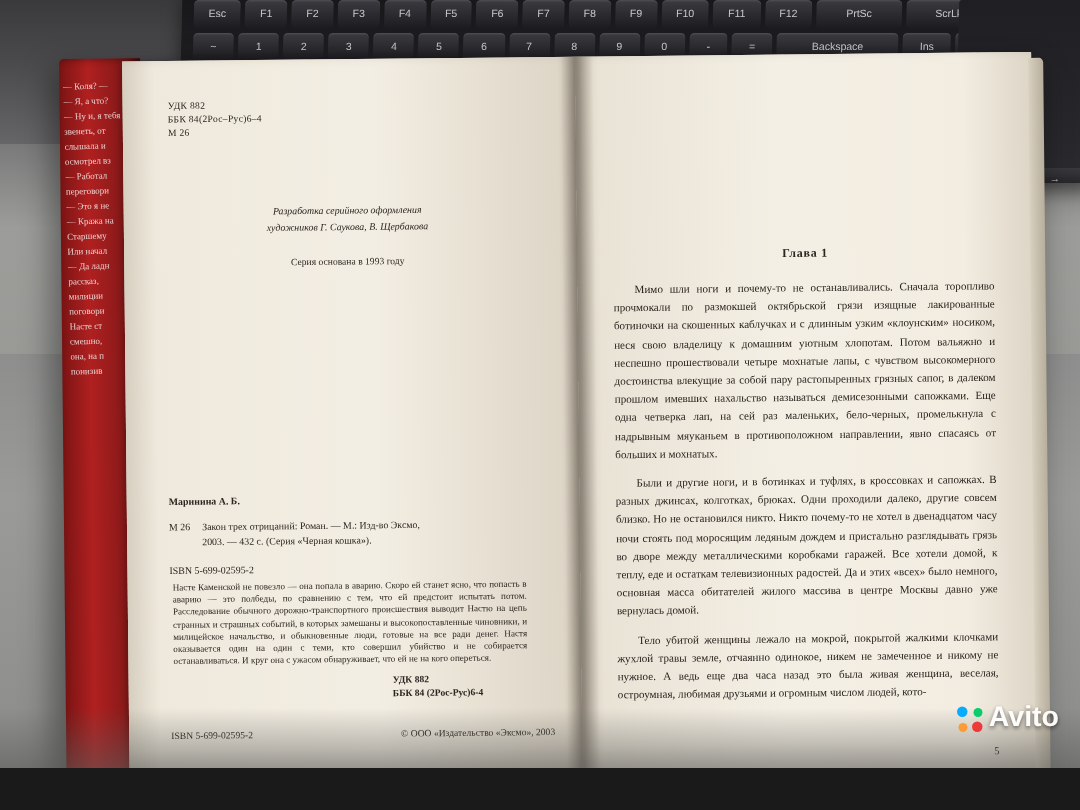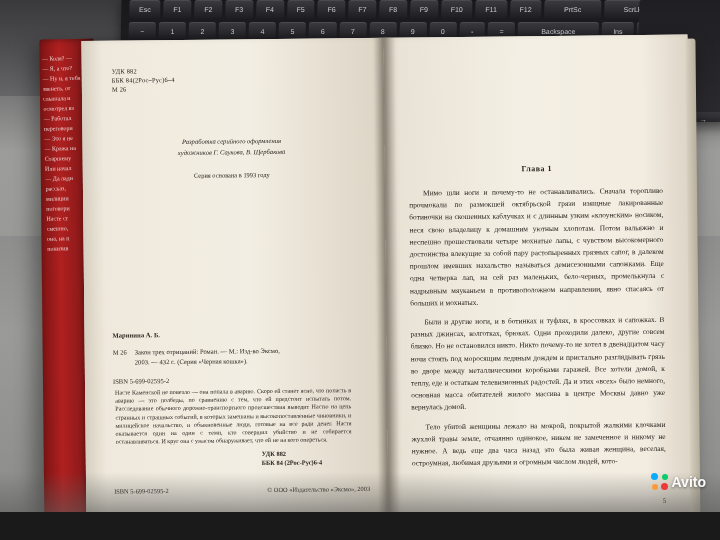--- a/index.html
+++ b/index.html
@@ -185,21 +185,21 @@
   .rp-body p + p { margin-top: 7px; }
   .rp-pageno {
     position:absolute; right: 26px; bottom: 26px; font-size: 7px;
   }
 
   
   .avito {
     position:absolute; right: 14px; bottom: 22px;
     display:flex; align-items:center; gap:4px;
     font-family: "Liberation Sans", sans-serif;
-    font-size: 14px; font-weight: bold; color: #ffffff;
+    font-size: 19px; font-weight: bold; color: #ffffff;
     text-shadow: 0 1px 3px rgba(0,0,0,.55);
     opacity: .96;
   }
   .avito .dots { position:relative; width: 17px; height: 17px; }
   .avito .dots i {
     position:absolute; border-radius: 50%; display:block;
   }
   .avito .d1 { width:7px;height:7px;left:0;top:0;background:#0af;}
   .avito .d2 { width:6px;height:6px;right:0;top:1px;background:#0c6;}
   .avito .d3 { width:6px;height:6px;left:1px;bottom:0;background:#f93;}

